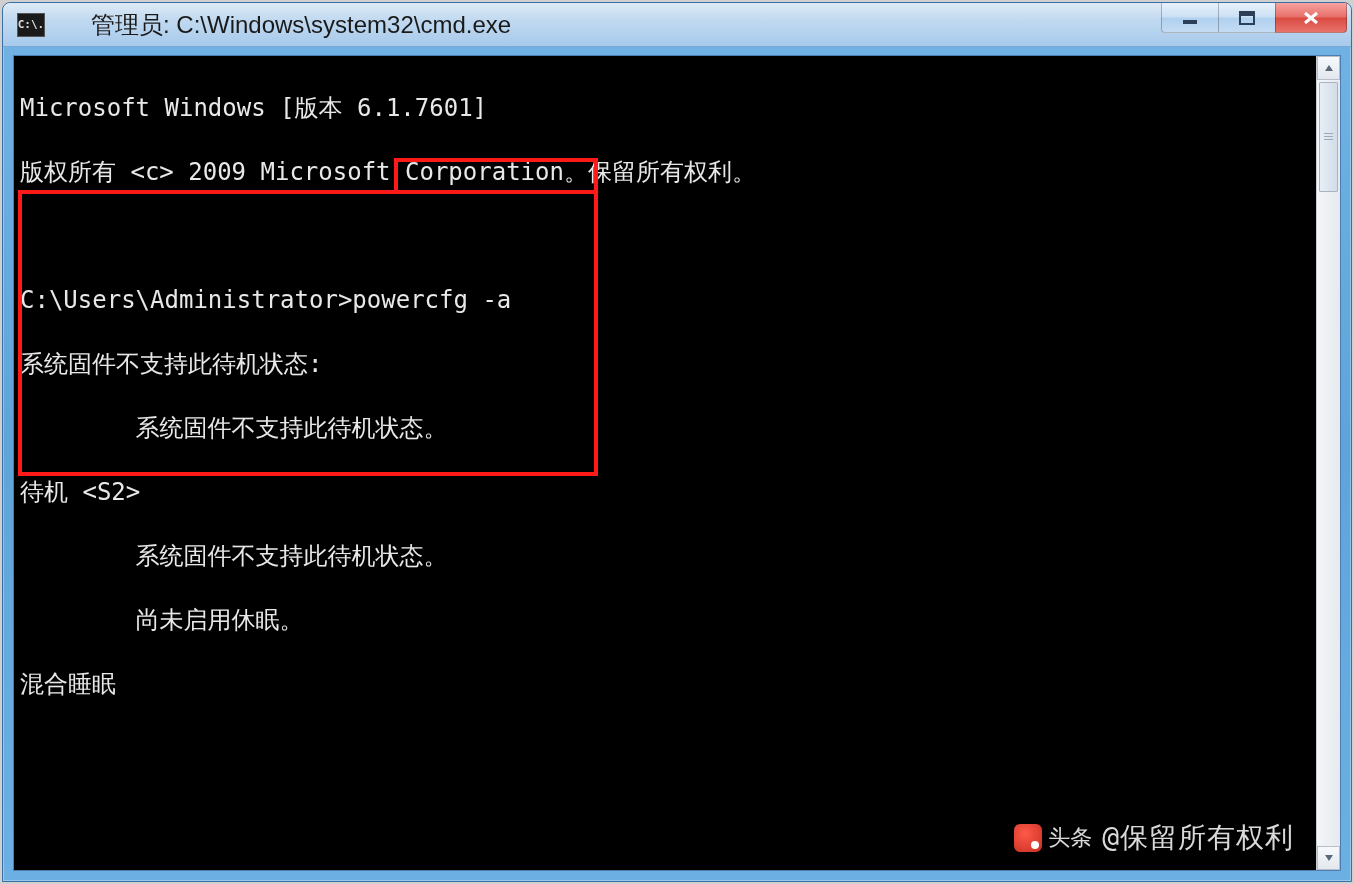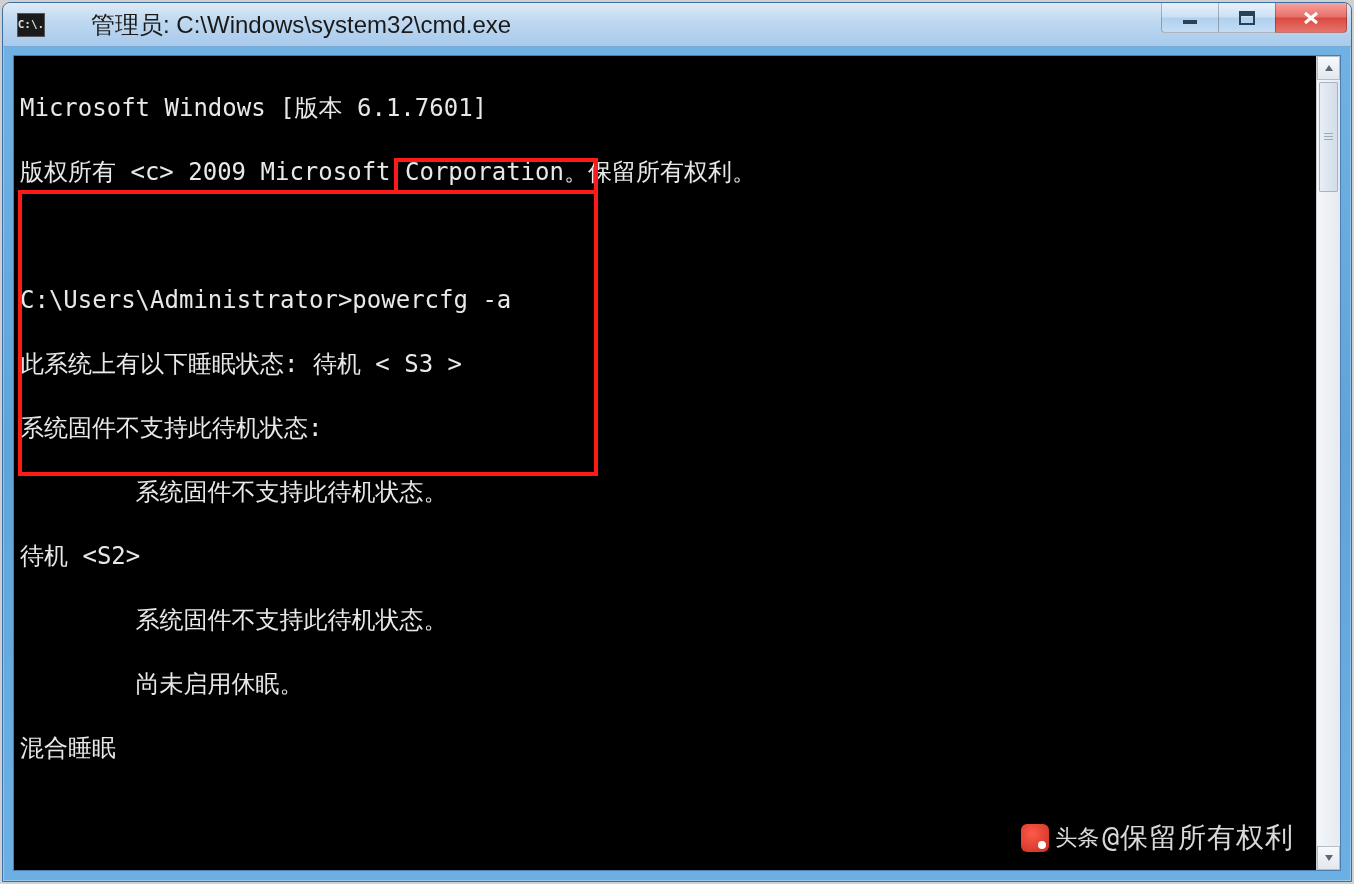--- a/index.html
+++ b/index.html
@@ -146,21 +146,21 @@
       height: 8px;
       transform: translateY(-50%);
       background: repeating-linear-gradient(180deg, #9ba8b6 0 1px, transparent 1px 3px);
     }
     .watermark {
       position: absolute;
       right: 22px;
       bottom: 16px;
       display: flex;
       align-items: center;
-      gap: 3px;
+      gap: 10px;
       color: rgba(255,255,255,0.85);
       z-index: 20;
       pointer-events: none;
     }
     .wm-logo {
       display: flex;
       align-items: center;
       gap: 6px;
       font-size: 22px;
     }
@@ -206,21 +206,20 @@
       </div>
     </div>
   </div>
 
   <div class="client-area">
     <div class="console">
 <div class="console-line">Microsoft Windows [版本 6.1.7601]</div>
 <div class="console-line">版权所有 &lt;c&gt; 2009 Microsoft Corporation。保留所有权利。</div>
 <div class="console-line"> </div>
 <div class="console-line"><span>C:\Users\Administrator&gt;</span><span>powercfg -a</span></div>
-<div class="console-line">此系统上有以下睡眠状态: 待机 &lt; S3 &gt;</div>
 <div class="console-line">系统固件不支持此待机状态:</div>
 <div class="console-line">        系统固件不支持此待机状态。</div>
 <div class="console-line">待机 &lt;S2&gt;</div>
 <div class="console-line">        系统固件不支持此待机状态。</div>
 <div class="console-line">        尚未启用休眠。</div>
 <div class="console-line">混合睡眠</div>
 
 
       <div class="highlight-box hl1"></div>
       <div class="highlight-box hl2"></div>

